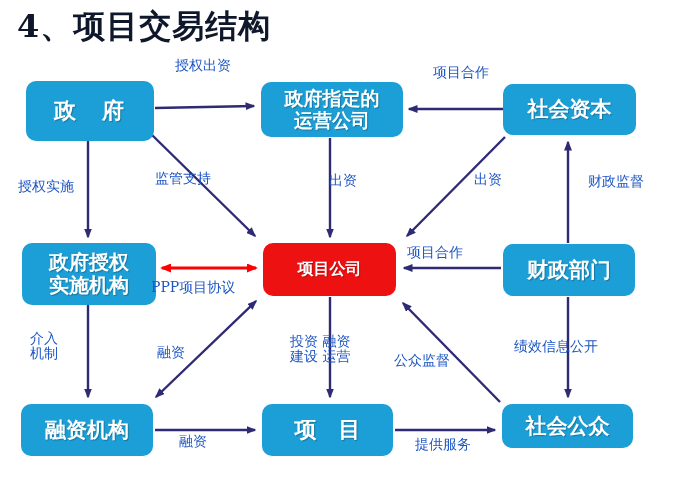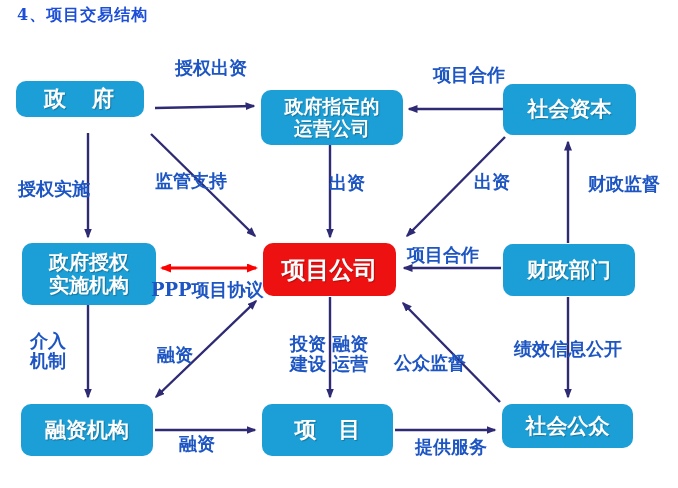--- a/index.html
+++ b/index.html
@@ -3,33 +3,33 @@
 <meta charset="utf-8">
 <style>
   html,body{margin:0;padding:0;background:#ffffff;}
   #stage{
     position:relative;width:678px;height:488px;background:#ffffff;
     font-family:"DejaVu Serif","Liberation Serif",serif;
     overflow:hidden;
   }
   #title{
     position:absolute;left:17px;top:5px;
-    font-size:16px;font-weight:bold;color:#1d4ed8;letter-spacing:1px;
+    font-size:32px;font-weight:bold;color:#0f172a;letter-spacing:1px;
   }
   #arrows{position:absolute;left:0;top:0;width:678px;height:488px;}
   .node{
     position:absolute;display:flex;align-items:center;justify-content:center;
     border-radius:10px;color:#ffffff;font-weight:bold;text-align:center;
     white-space:pre-line;line-height:1.15;
     text-shadow:1px 1px 1px rgba(0,0,0,0.25);
   }
   .node.blue{background:#1C9FD6;}
   .node.red{background:#EE1111;}
   .edge-label{
-    position:absolute;color:#1D55C3;font-weight:bold;font-size:18px;
+    position:absolute;color:#1D55C3;font-weight:normal;font-size:14px;
     white-space:pre-line;line-height:1.1;
   }
 </style>
 </head>
 <body>
 
 <div id="stage">
 
   <div id="title">4、项目交易结构</div>
 
@@ -61,27 +61,27 @@
       <line x1="156" y1="397" x2="256" y2="301" marker-start="url(#ahs)" marker-end="url(#ahs)"></line>
       <line x1="330" y1="297" x2="330" y2="397" marker-end="url(#ah)"></line>
       <line x1="500" y1="402" x2="403" y2="303" marker-end="url(#ah)"></line>
       <line x1="155" y1="430" x2="255" y2="430" marker-end="url(#ah)"></line>
       <line x1="395" y1="430" x2="495" y2="430" marker-end="url(#ah)"></line>
       <line x1="568" y1="297" x2="568" y2="397" marker-end="url(#ah)"></line>
     </g>
     <line x1="162" y1="268" x2="256" y2="268" stroke="#FF0000" stroke-width="3" marker-start="url(#ahrs)" marker-end="url(#ahr)"></line>
   </svg>
 
-  <div class="node blue" style="left:16px;top:81px;width:128px;height:36px;font-size:22px;letter-spacing:2px;">政　府</div>
-  <div class="node blue" style="left:261px;top:82px;width:142px;height:55px;font-size:19px;margin-top:8px;">政府指定的
+  <div class="node blue" style="left:26px;top:81px;width:128px;height:60px;font-size:22px;letter-spacing:2px;">政　府</div>
+  <div class="node blue" style="left:261px;top:82px;width:142px;height:55px;font-size:19px;">政府指定的
 运营公司</div>
   <div class="node blue" style="left:503px;top:84px;width:133px;height:51px;font-size:21px;">社会资本</div>
   <div class="node blue" style="left:22px;top:243px;width:134px;height:62px;font-size:20px;">政府授权
 实施机构</div>
-  <div class="node red" style="left:263px;top:243px;width:133px;height:53px;font-size:24px;">项目公司</div>
+  <div class="node red" style="left:263px;top:243px;width:133px;height:53px;font-size:16px;">项目公司</div>
   <div class="node blue" style="left:503px;top:244px;width:132px;height:52px;font-size:21px;">财政部门</div>
   <div class="node blue" style="left:21px;top:404px;width:132px;height:52px;font-size:21px;">融资机构</div>
   <div class="node blue" style="left:262px;top:404px;width:131px;height:52px;font-size:22px;">项　目</div>
   <div class="node blue" style="left:502px;top:404px;width:131px;height:44px;font-size:21px;">社会公众</div>
 
   <div class="edge-label" style="left:175px;top:58px;">授权出资</div>
   <div class="edge-label" style="left:413px;top:65px;margin-left:20px;">项目合作</div>
   <div class="edge-label" style="left:18px;top:179px;">授权实施</div>
   <div class="edge-label" style="left:155px;top:171px;">监管支持</div>
   <div class="edge-label" style="left:329px;top:173px;">出资</div>

